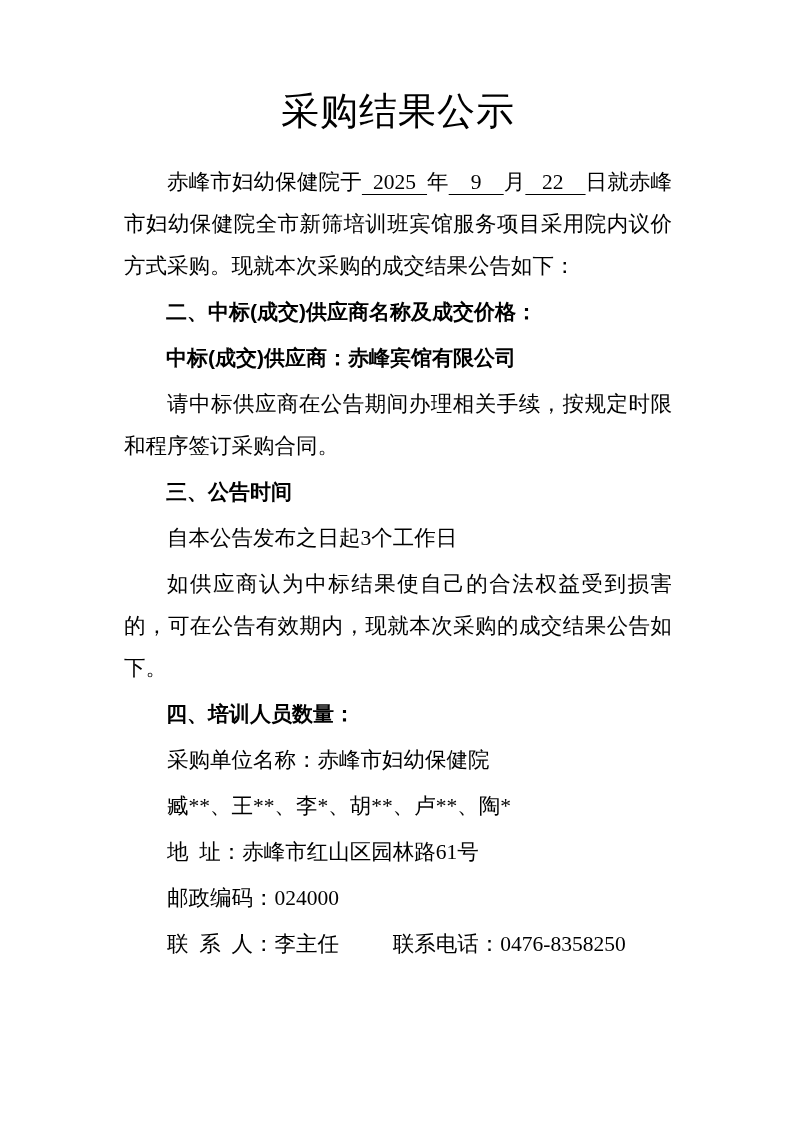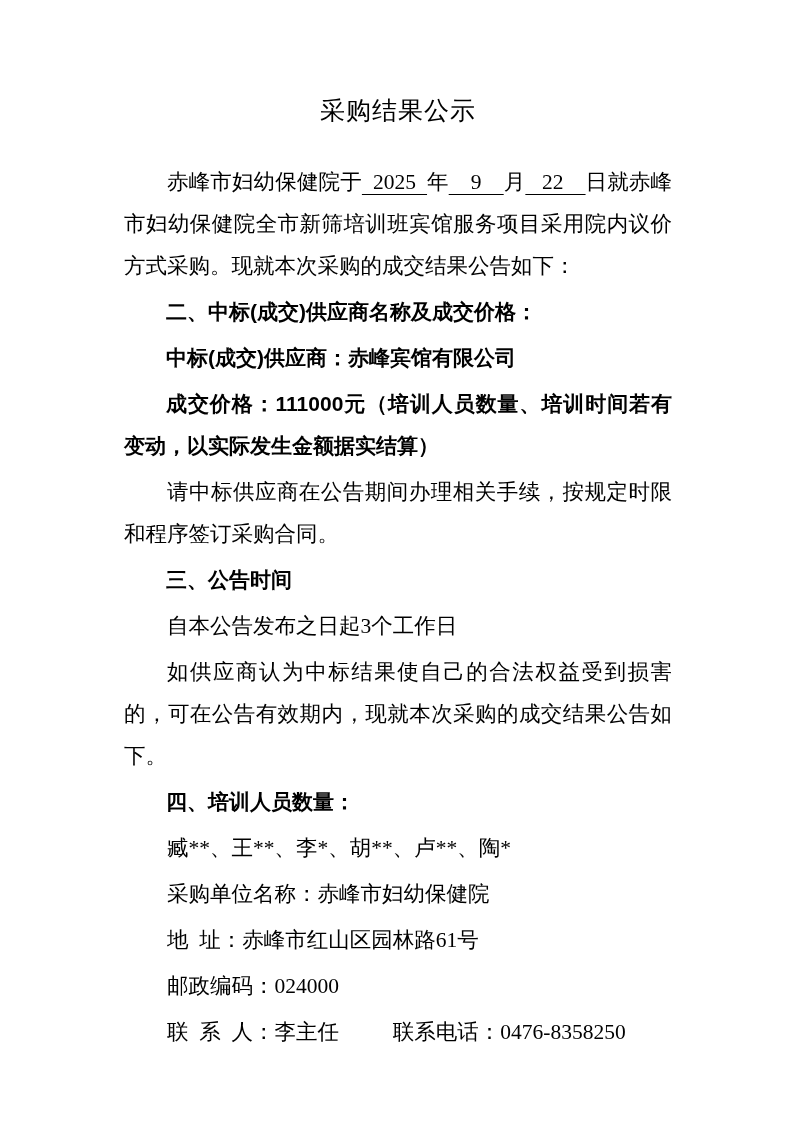--- a/index.html
+++ b/index.html
@@ -13,21 +13,21 @@
     height: 1123px;
     margin: 0 auto;
     background: #ffffff;
     color: #000000;
     box-sizing: border-box;
     padding: 93px 118px 0 120px;
     overflow: hidden;
   }
   .doc-title {
     font-family: "Liberation Serif", serif;
-    font-size: 25px;
+    font-size: 38px;
     font-weight: normal;
     line-height: 36px;
     letter-spacing: 1px;
     text-align: center;
     margin: 0 0 32px 0;
   }
   .doc-body {
     font-size: 21.5px;
     line-height: 42px;
     text-align: justify;
@@ -60,35 +60,34 @@
 
   <div class="doc-body">
 
     <p class="kai"><span>赤峰市妇幼保健院于</span><span class="u">&nbsp;&nbsp;2025&nbsp;&nbsp;</span><span>年</span><span class="u">&nbsp;&nbsp;&nbsp;&nbsp;9&nbsp;&nbsp;&nbsp;&nbsp;</span><span>月</span><span class="u">&nbsp;&nbsp;&nbsp;22&nbsp;&nbsp;&nbsp;&nbsp;</span><span>日就赤峰市妇幼保健院全市新筛培训班宾馆服务项目采用院内议价方式采购。现就本次采购的成交结果公告如下：</span></p>
 
 
     <p class="bold">二、中标(成交)供应商名称及成交价格：</p>
 
     <p class="bold">中标(成交)供应商：赤峰宾馆有限公司</p>
 
-    <p class="bold">成交价格：111000元（培训人员数量、培训时间若有变动，以实际发生金额据实结算）</p>
 
     <p class="kai">请中标供应商在公告期间办理相关手续，按规定时限和程序签订采购合同。</p>
 
     <p class="bold">三、公告时间</p>
 
     <p class="kai">自本公告发布之日起3个工作日</p>
 
     <p class="kai">如供应商认为中标结果使自己的合法权益受到损害的，可在公告有效期内，现就本次采购的成交结果公告如下。</p>
 
     <p class="bold">四、培训人员数量：</p>
 
+    <p class="kai">采购单位名称：赤峰市妇幼保健院</p>
+
     <p class="kai">臧**、王**、李*、胡**、卢**、陶*</p>
-
-    <p class="kai">采购单位名称：赤峰市妇幼保健院</p>
 
     <p class="kai">地&nbsp;&nbsp;址：赤峰市红山区园林路61号</p>
 
     <p class="kai">邮政编码：024000</p>
 
     <p class="kai">联&nbsp;&nbsp;系&nbsp;&nbsp;人：李主任　　&nbsp;&nbsp;联系电话：0476-8358250</p>
 
   </div>
 </div>
 

